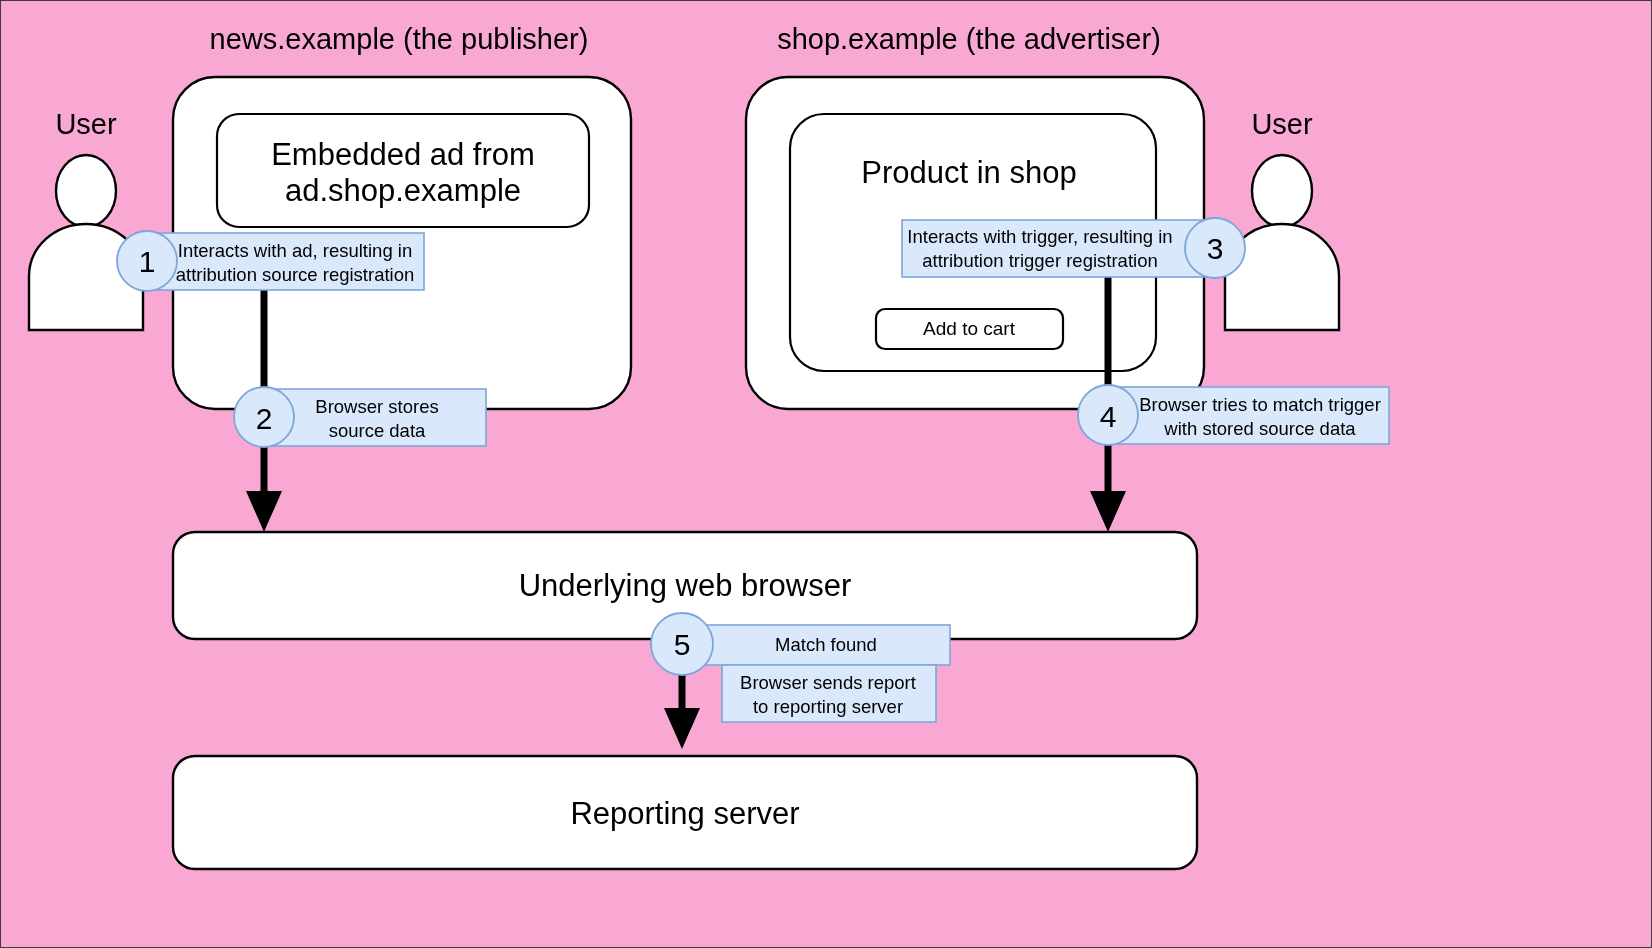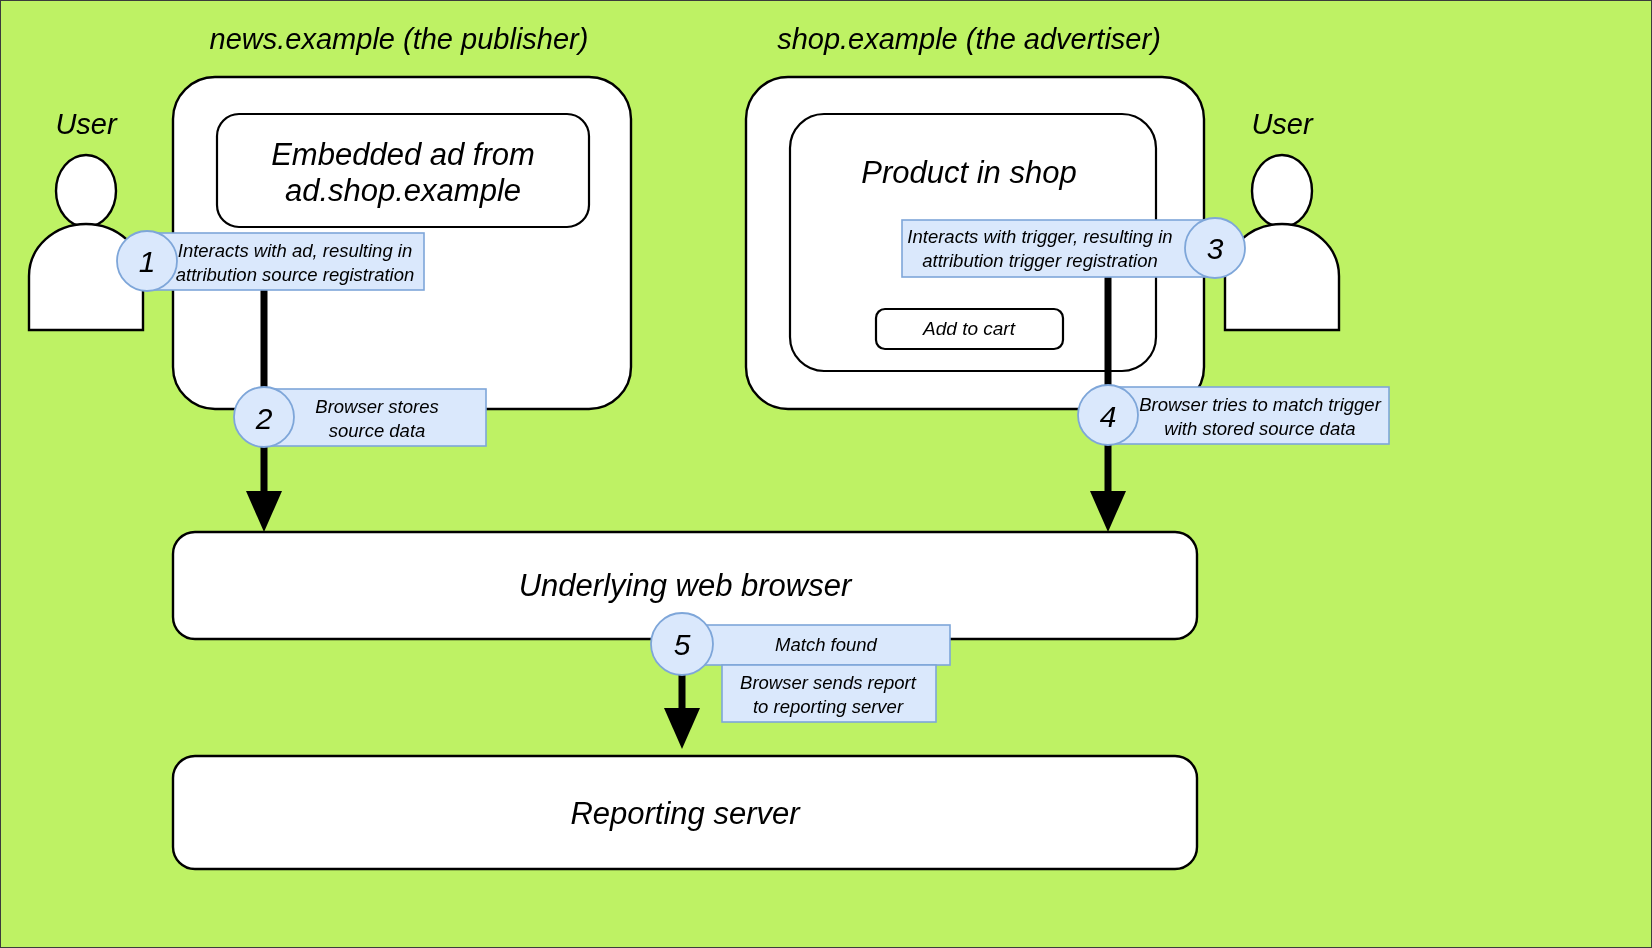--- a/index.html
+++ b/index.html
@@ -7,25 +7,24 @@
     padding: 0;
     background: #ffffff;
   }
   body {
     font-family: "Liberation Sans", sans-serif;
   }
   #canvas {
     position: relative;
     width: 1652px;
     height: 948px;
-    background: #bef264;
+    background: #f9a8d4;
     overflow: hidden;
     box-sizing: border-box;
     border: 1px solid #3c3c3c;
-    font-style: italic;
   }
   svg#diagram {
     position: absolute;
     left: 0;
     top: 0;
     width: 1652px;
     height: 948px;
   }
   .stroke-box {
     fill: #ffffff;

